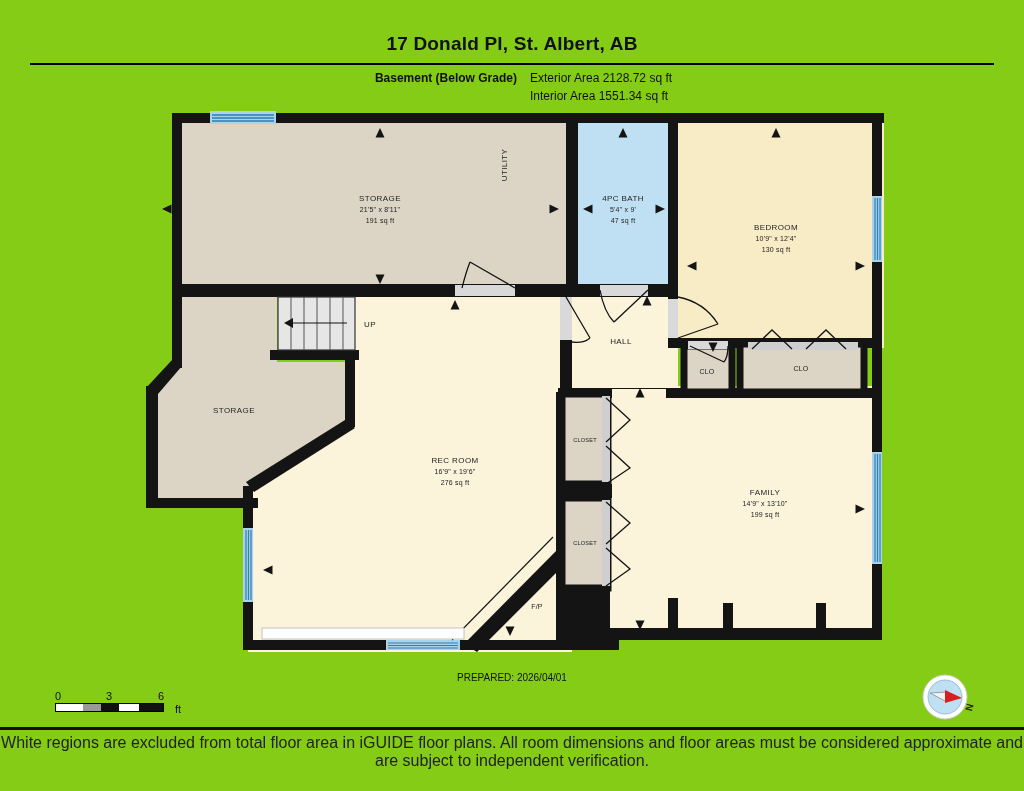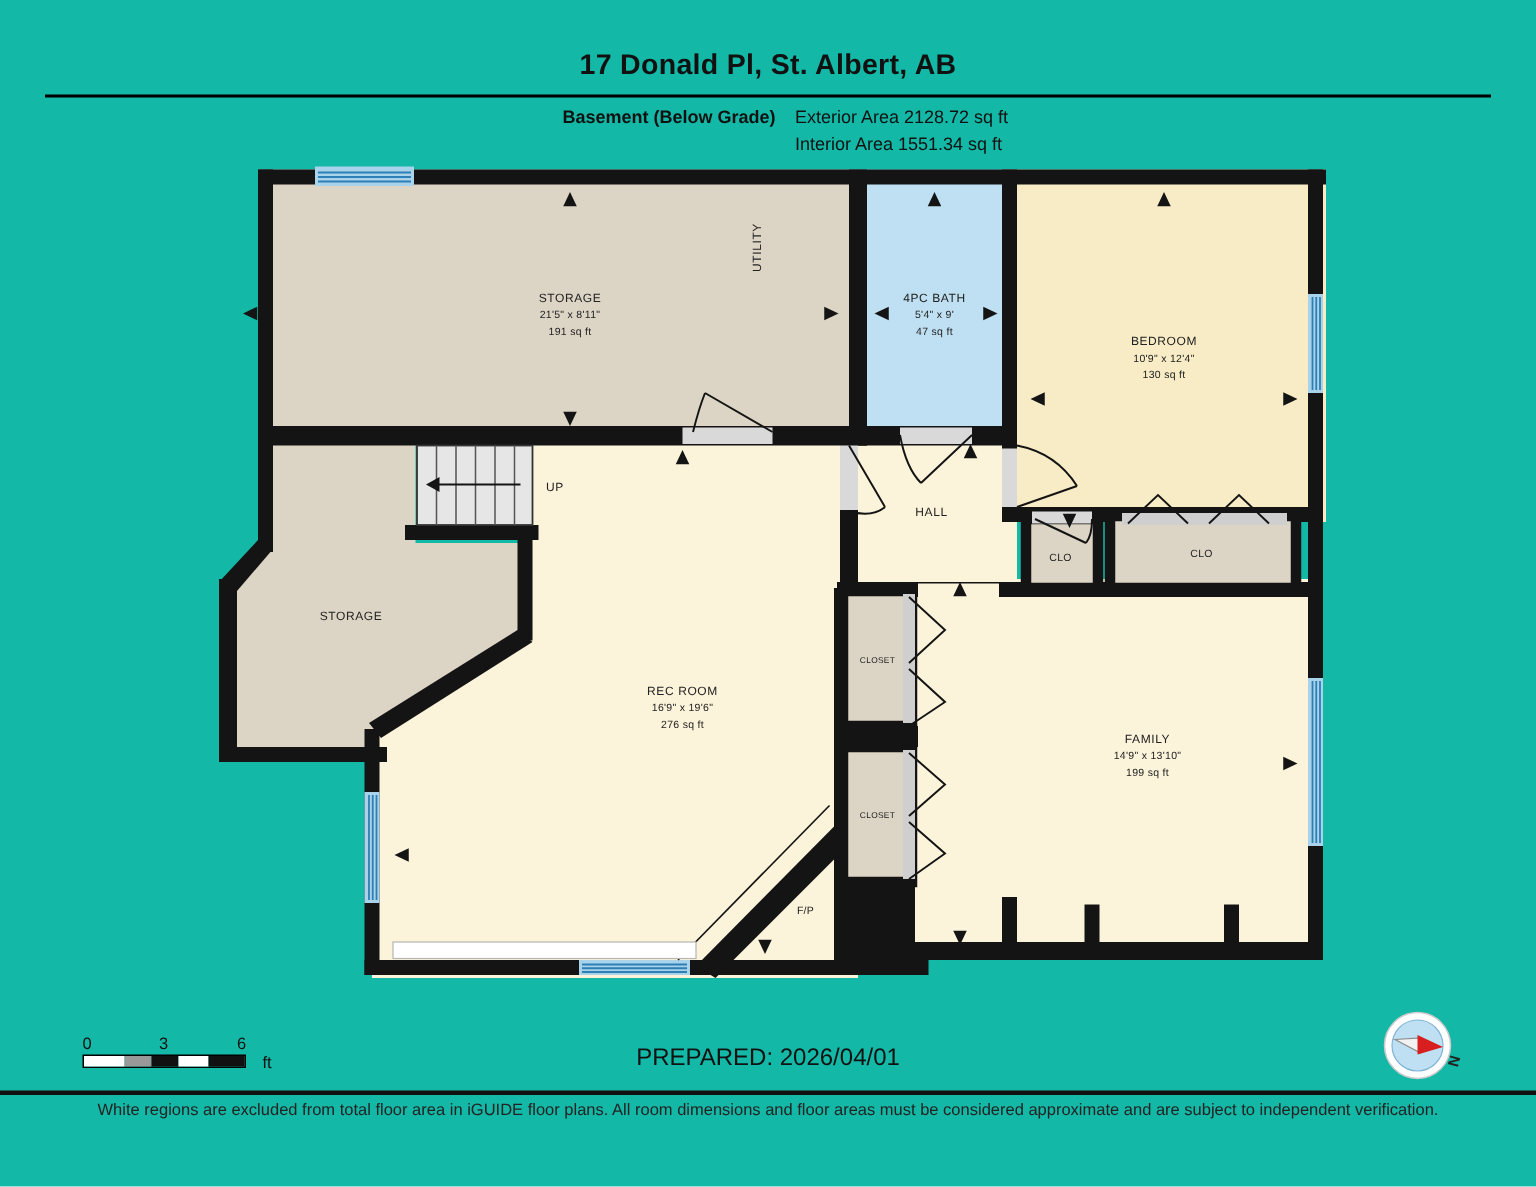--- a/index.html
+++ b/index.html
@@ -1,39 +1,39 @@
 <!DOCTYPE html>
 <html><head>
 <meta charset="utf-8">
 <style>
   html,body{margin:0;padding:0;background:#fff;}
-  .page{position:relative;width:1024px;height:791px;background:#14b8a6;overflow:hidden;
+  .page{position:relative;width:1024px;height:791px;background:#84cc16;overflow:hidden;
         font-family:"Liberation Sans", sans-serif;color:#111;}
   .title{position:absolute;top:33px;left:0;width:100%;text-align:center;
          font-size:19px;font-weight:bold;letter-spacing:.2px;}
   .rule{position:absolute;top:63px;left:30px;right:30px;border-top:2px solid #000;}
   .subtitle{position:absolute;top:71px;left:0;width:100%;display:flex;
             justify-content:center;align-items:flex-start;gap:13px;font-size:12px;}
   .subtitle .flabel{font-weight:bold;padding-left:23px;}
   .subtitle .areas div{margin-bottom:4px;}
   svg text{font-family:"Liberation Sans", sans-serif;fill:#222;}
   .roomname{font-size:8px;letter-spacing:.4px;}
   .roomdim{font-size:7px;letter-spacing:.2px;}
   .tinyname{font-size:5.6px;letter-spacing:.2px;}
   .footer-scale{position:absolute;left:55px;top:690px;width:130px;font-size:11px;}
   .scale-nums{position:relative;height:13px;}
   .scale-nums span{position:absolute;top:0;}
   .scale-bar{width:107px;height:7px;border:1px solid #000;display:flex;}
   .scale-bar i{display:block;height:100%;}
   .ft-unit{position:absolute;left:120px;top:13px;font-size:11px;}
-  .prepared{position:absolute;top:697px;left:0;width:1024px;text-align:center;font-size:16px;}
+  .prepared{position:absolute;top:672px;left:0;width:1024px;text-align:center;font-size:10px;}
   .compass{position:absolute;left:920px;top:672px;width:56px;height:52px;}
   .blackline{position:absolute;top:727px;left:0;width:1024px;height:3px;background:#111;}
   .disclaimer{position:absolute;top:734px;left:0;width:1024px;text-align:center;
-              font-size:11px;color:#222;}
+              font-size:16px;color:#222;}
 </style>
 </head>
 <body>
 
 <div class="page">
 
   <div class="title">17 Donald Pl, St. Albert, AB</div>
   <div class="rule"></div>
   <div class="subtitle">
     <div class="flabel">Basement (Below Grade)</div>

